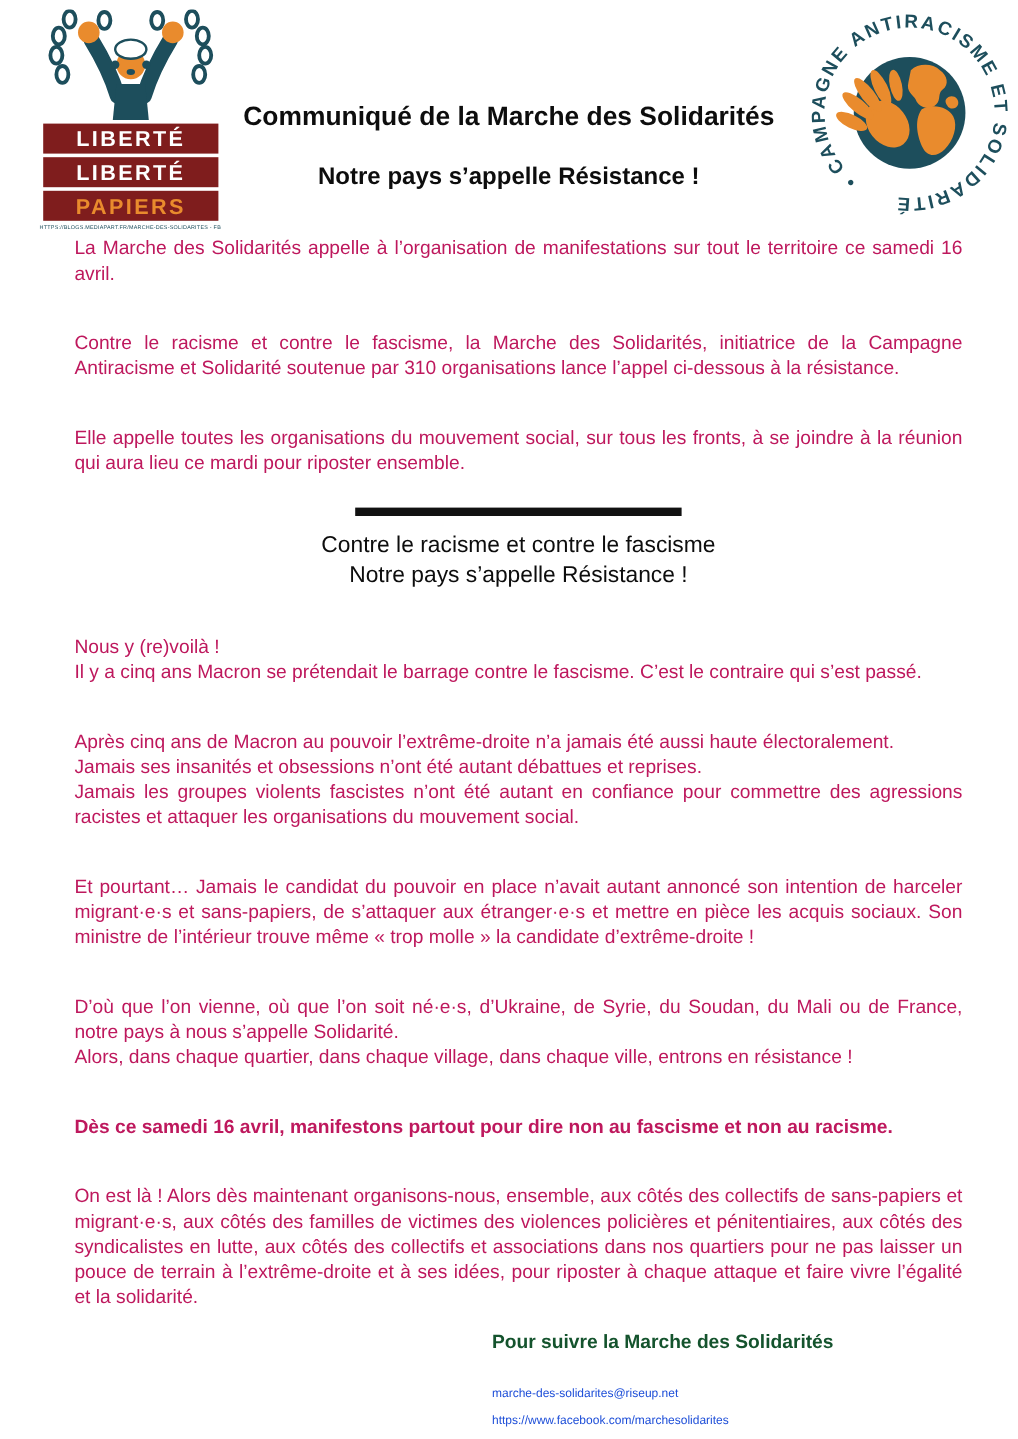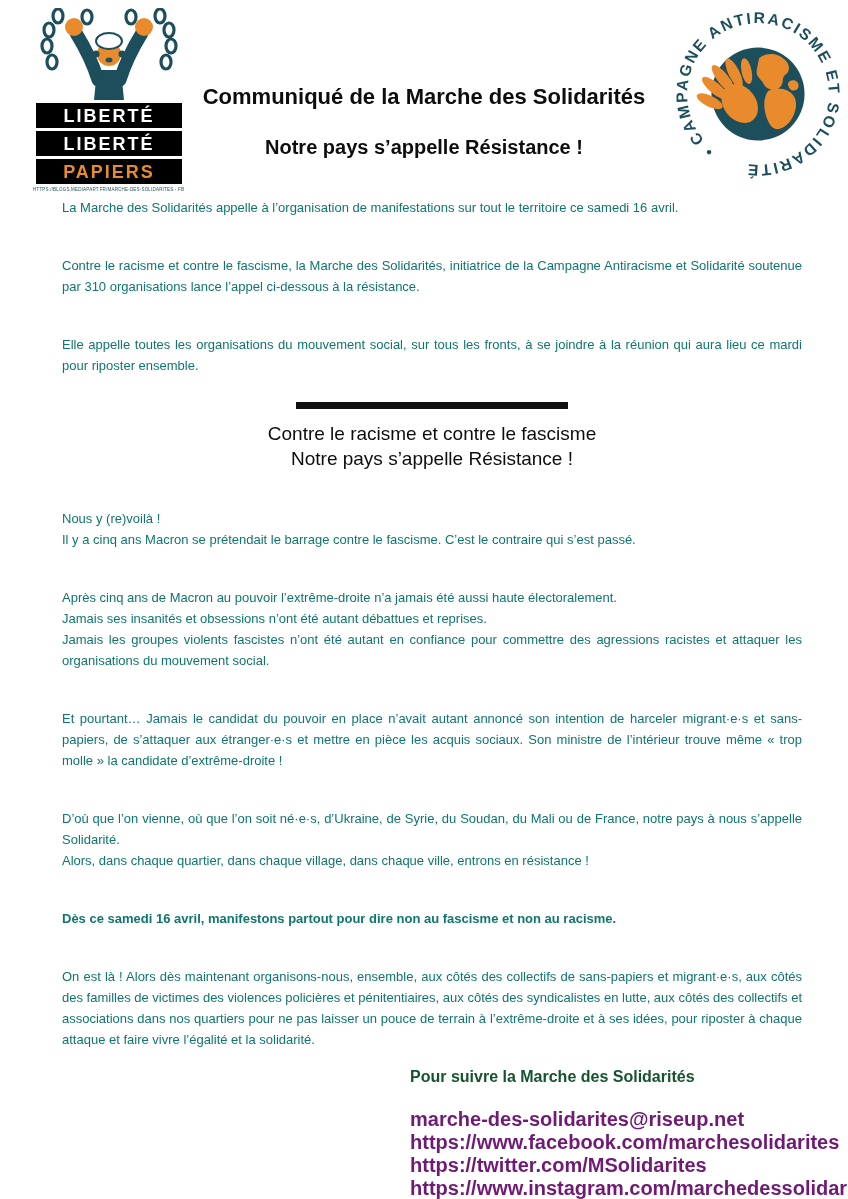--- a/index.html
+++ b/index.html
@@ -17,21 +17,21 @@
 
   
   .logo-left {
     position: absolute;
     left: 33px; top: 8px;
     width: 152px;
     text-align: center;
   }
   .logo-left svg { display: block; margin: 0 auto; }
   .logo-box {
-    background: #000000;
+    background: #7f1d1d;
     margin: 3px auto 0;
     width: 146px;
     height: 25px;
     display: flex;
     align-items: center;
     justify-content: center;
   }
   .logo-box span {
     color: #ffffff;
     font-weight: 700;
@@ -74,23 +74,23 @@
     color: #0d0d0d;
   }
 
   
   .content {
     margin: 22px auto 0;
     width: 740px;
     margin-left: 62px;
   }
   .content p {
-    font-size: 13px;
+    font-size: 16px;
     line-height: 21px;
-    color: #0f766e;
+    color: #be185d;
     text-align: justify;
     white-space: pre-line;
     margin-bottom: 18px;
     margin-top: 37px;
   }
   .content p.bold { font-weight: 700; }
 
   .divider {
     width: 272px;
     height: 7px;
@@ -110,24 +110,24 @@
   
   .footer { margin-left: 410px; margin-top: 12px; }
   .footer-heading {
     font-size: 16px;
     font-weight: 700;
     color: #14532d;
   }
   .footer-links { margin-top: 22px; }
   .footer-links a {
     display: block;
-    font-size: 20px;
+    font-size: 10px;
     line-height: 23px;
-    font-weight: 700;
-    color: #701a75;
+    font-weight: 400;
+    color: #1d4ed8;
     text-decoration: none;
   }
 </style>
 </head>
 <body>
 
 <div class="page">
 
   <div class="logo-left">
     <svg width="150" height="92" viewBox="0 0 150 92">

